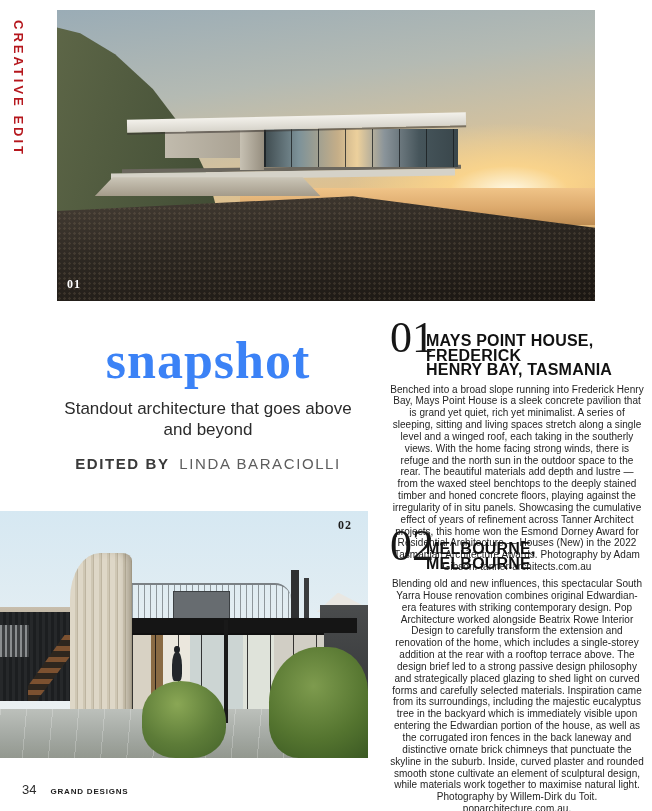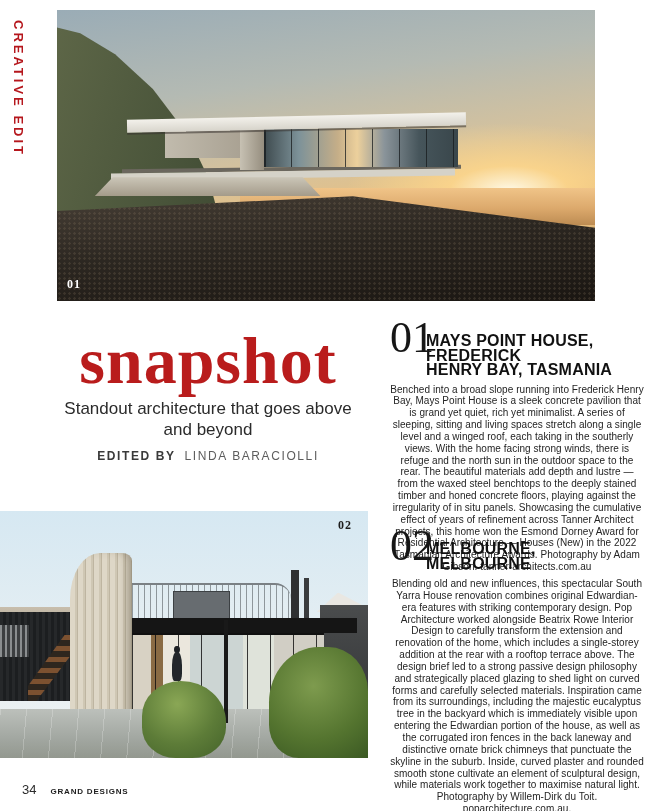--- a/index.html
+++ b/index.html
@@ -38,24 +38,24 @@
       background-size:5px 5px,100% 100%;
       clip-path:polygon(0 14%,55% 0,100% 30%,100% 100%,0 100%);}
   .photo-label{position:absolute;font-family:"Liberation Serif",serif;font-weight:700;
       font-size:12px;letter-spacing:1px;}
   .photo-label.light{left:10px;bottom:9px;color:#ffffff;}
   .photo-label.dark{right:16px;top:7px;color:#1d1d1d;}
 
   
   .title-block{position:absolute;left:57px;top:322px;width:302px;text-align:center;}
   .kicker{font-size:23px;letter-spacing:7px;color:#2a2a2a;font-weight:400;}
-  .big-title{font-family:"Liberation Serif",serif;font-weight:700;font-size:66px;
-      line-height:74px;color:#b91c1c;letter-spacing:1px;margin-top:2px;}
+  .big-title{font-family:"Liberation Serif",serif;font-weight:700;font-size:52px;
+      line-height:74px;color:#3b82f6;letter-spacing:1px;margin-top:2px;}
   .subtitle{font-size:17px;line-height:21px;color:#2b2b2b;}
-  .byline{margin-top:9px;font-size:12px;letter-spacing:1.6px;}
+  .byline{margin-top:15px;font-size:15px;letter-spacing:1.6px;}
   .byline .b1{font-weight:700;color:#3a3a3a;}
   .byline .b2{font-weight:400;color:#5d5d5d;margin-left:4px;}
 
   
   .photo-bot{position:absolute;left:0;top:511px;width:368px;height:247px;overflow:hidden;background:#e0ecf2;}
   .photo-bot *{position:absolute;}
   .pb-sky{inset:0;background:linear-gradient(180deg,#d6e8f2 0%,#e6eff3 55%,#eef2f1 100%);}
   .pb-distant{left:0;top:39%;width:19%;height:9%;background:linear-gradient(180deg,#c8bead,#b2a894);}
   .pb-terrace{left:36%;top:29%;width:43%;height:15%;border-top:2px solid #7a8084;border-radius:0 16px 0 0;
       background:repeating-linear-gradient(90deg,rgba(128,136,140,.85) 0 1.5px,rgba(228,236,240,.25) 1.5px 6px);}

